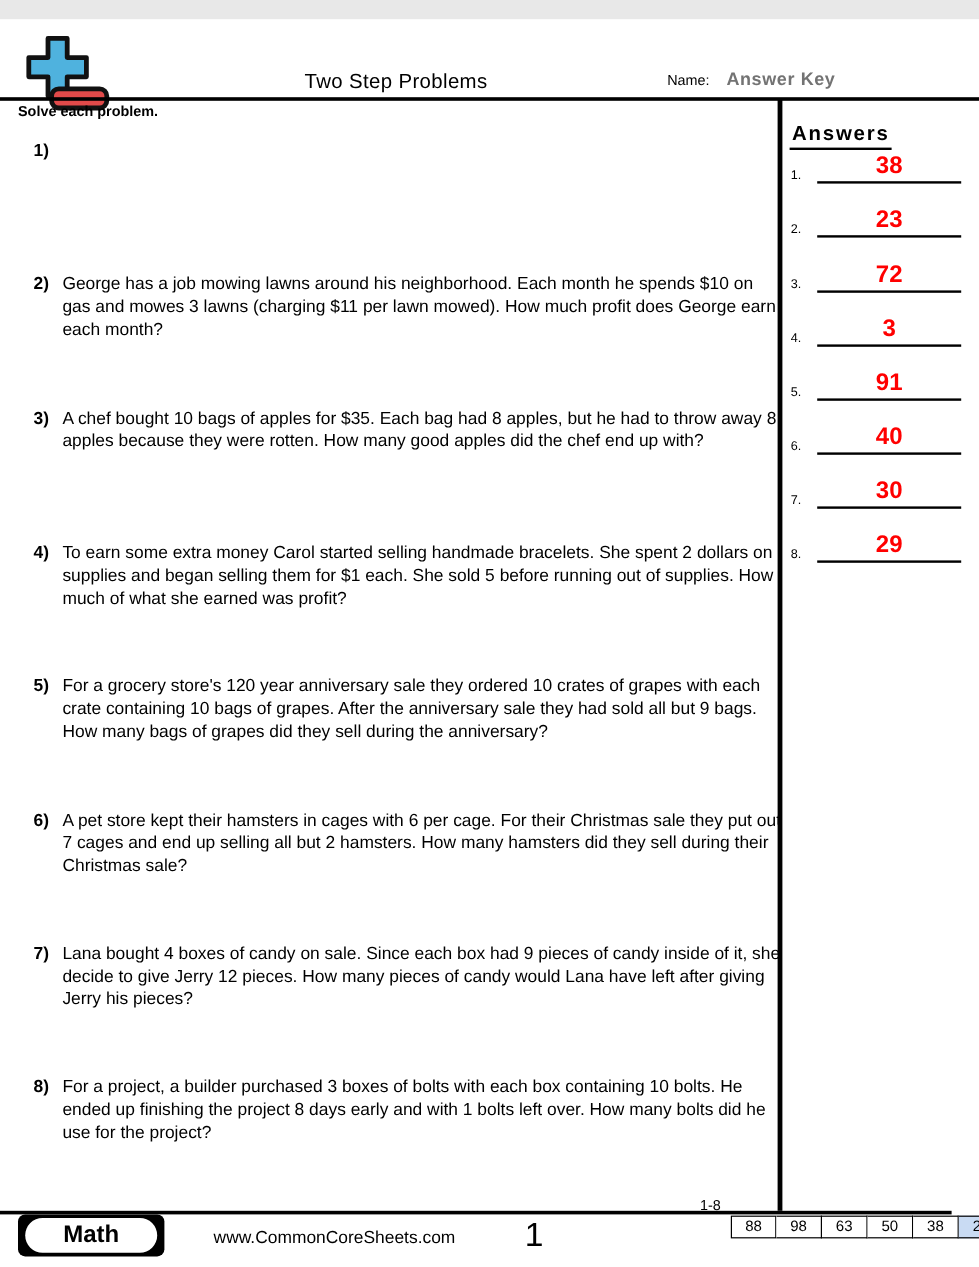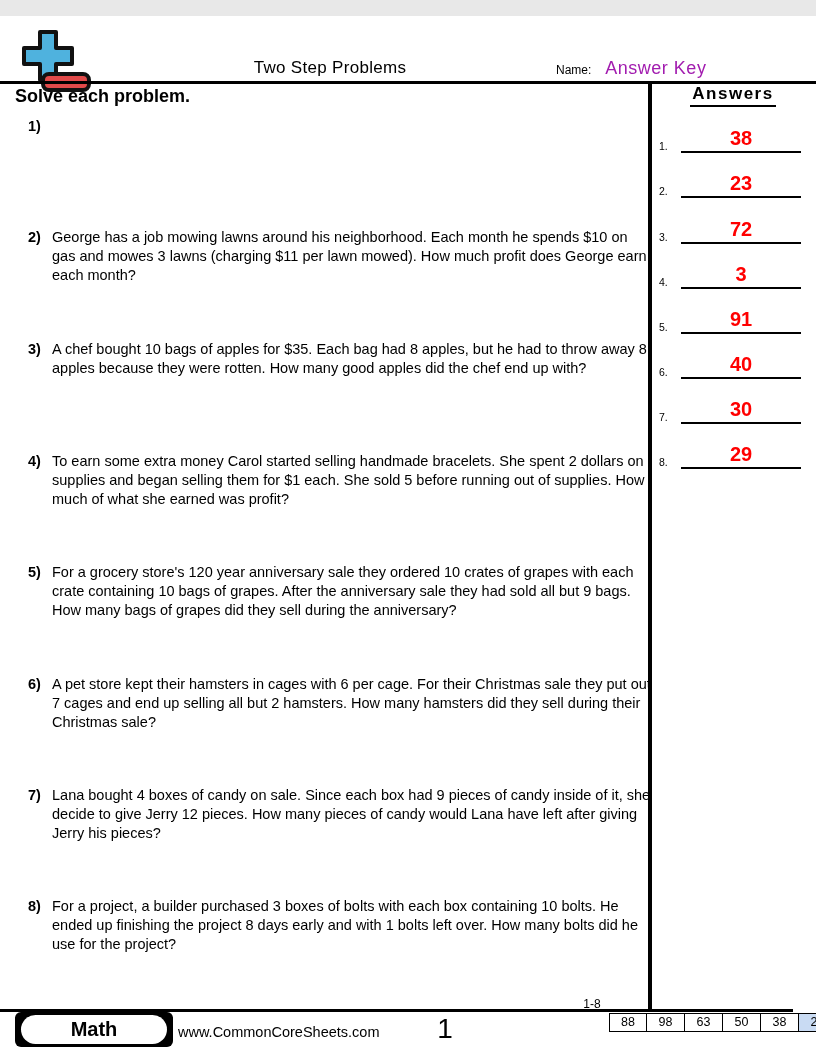--- a/index.html
+++ b/index.html
@@ -10,50 +10,50 @@
     font-family:"Liberation Sans", sans-serif; overflow:hidden;
   }
   
   .logo { position:absolute; left:12px; top:12px; }
   .page-title {
     position:absolute; left:0; top:42px; width:660px;
     text-align:center; font-size:17px; letter-spacing:.3px;
   }
   .name-row { position:absolute; left:556px; top:42px; white-space:nowrap; }
   .name-label { font-size:12px; }
-  .name-value { font-size:18px; font-weight:normal; color:#a21caf; margin-left:14px; letter-spacing:.5px; }
+  .name-value { font-size:15px; font-weight:bold; color:#737373; margin-left:14px; letter-spacing:.5px; }
   .header-rule { position:absolute; left:0; top:65px; width:816px; height:3px; background:#000; }
-  .instructions { position:absolute; left:15px; top:70px; font-size:18px; font-weight:bold; }
+  .instructions { position:absolute; left:15px; top:70px; font-size:12px; font-weight:bold; }
   
   .v-divider {
     position:absolute; left:648px; top:66px; height:927px; width:2px;
     border-left:2px solid #000; border-right:2px solid #000;
   }
-  .answers-title { position:absolute; left:658px; top:68px; width:150px; text-align:center; }
+  .answers-title { position:absolute; left:658px; top:86px; width:150px; }
   .answers-title span {
     display:inline-block; font-size:17px; font-weight:bold; letter-spacing:1.5px;
     border-bottom:2.5px solid #000; padding:0 2px 1px 2px;
   }
   .answer-item { position:absolute; left:656px; width:152px; height:27px; }
   .anum { position:absolute; left:3px; bottom:1px; font-size:10.5px; }
   .aval {
     position:absolute; left:25px; right:7px; bottom:0;
     border-bottom:2px solid #000; text-align:center;
     color:#ff0000; font-weight:bold; font-size:20px; line-height:25px;
   }
   
   .problem {
     position:absolute; left:28px; width:624px; padding-left:24px;
     font-size:14.5px; line-height:19px;
   }
   .pnum { position:absolute; left:0; top:0; font-weight:bold; }
   
   .footer-rule { position:absolute; left:0; top:993px; width:793px; height:3px; background:#000; }
   .math-badge {
-    position:absolute; left:15px; top:996px; width:158px; height:35px;
+    position:absolute; left:15px; top:996px; width:122px; height:35px;
     background:#000; border-radius:6px;
   }
   .math-pill {
     position:absolute; left:6px; right:6px; top:3px; bottom:3px;
     background:#fff; border-radius:15px; text-align:center;
     font-size:20px; font-weight:bold; line-height:28px;
   }
   .website { position:absolute; left:178px; top:1008px; font-size:14.5px; }
   .page-number { position:absolute; left:400px; top:997px; width:90px; text-align:center; font-size:28px; }
   .score-label { position:absolute; left:578px; top:981px; width:28px; text-align:center; font-size:12px; }

